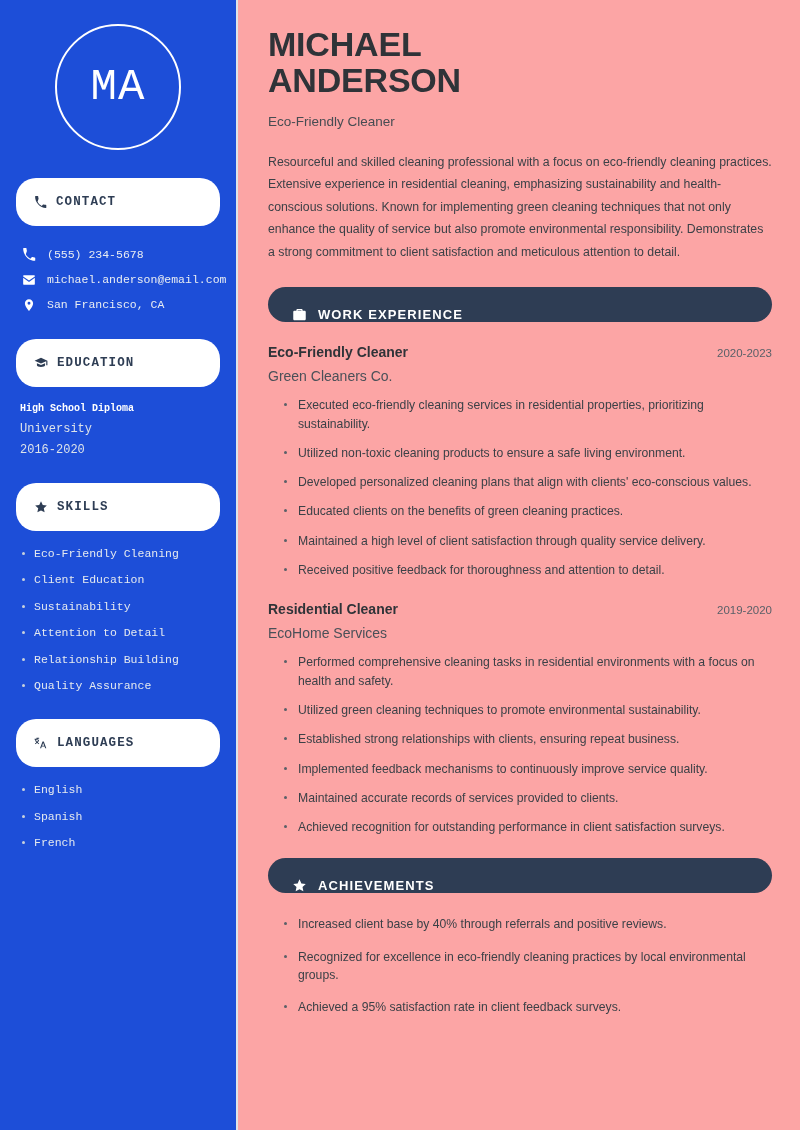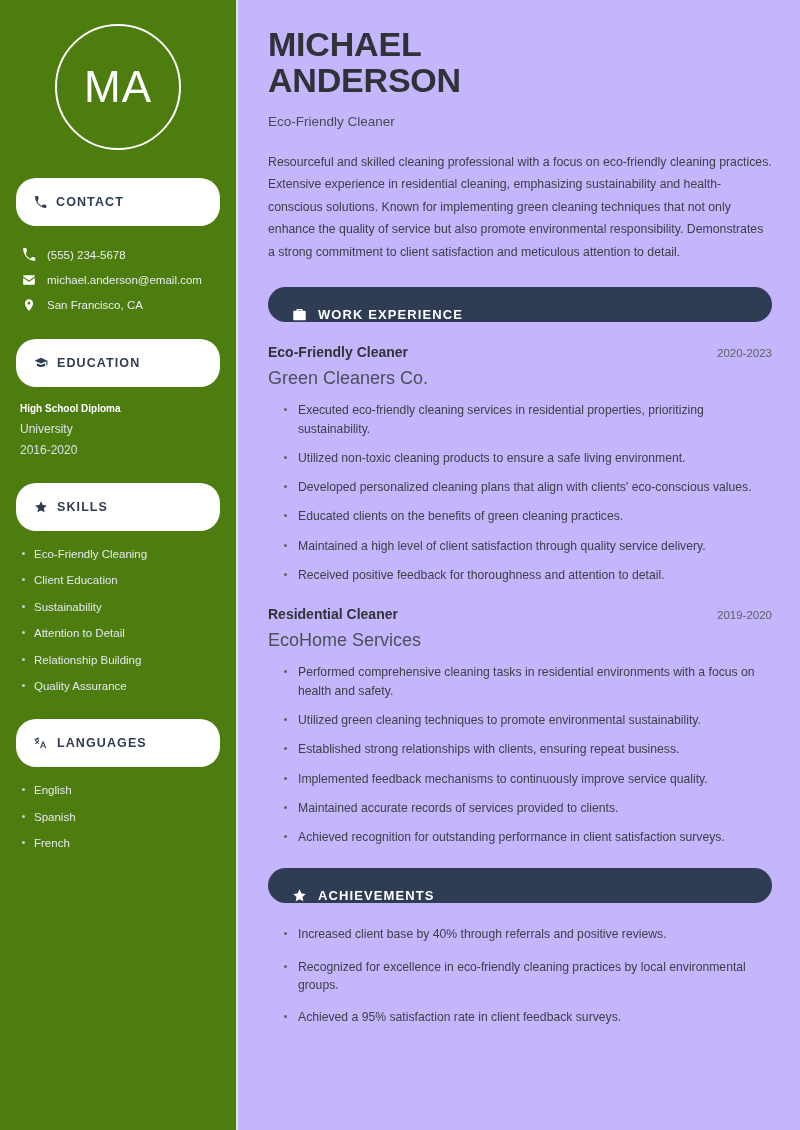--- a/index.html
+++ b/index.html
@@ -17,24 +17,25 @@
     height: 1130px;
     display: flex;
     background: #f5f6f7;
     overflow: hidden;
   }
 
   
   .sidebar {
     width: 238px;
     flex: 0 0 238px;
-    background: #4d7c0f;
+    background: #1d4ed8;
     color: #ffffff;
     padding: 0 16px;
     border-right: 2px solid #dfe3e8;
+    font-family: Liberation Mono, monospace;
   }
 
   .avatar-wrap {
     display: flex;
     justify-content: center;
     margin-top: 24px;
     margin-bottom: 28px;
   }
   .avatar {
     width: 126px;
@@ -109,21 +110,21 @@
     width: 3px;
     height: 3px;
     border-radius: 50%;
     background: #c8d1dc;
   }
 
   
   .main {
     flex: 1;
     padding: 26px 28px 0 30px;
-    background: #c4b5fd;
+    background: #fca5a5;
     min-width: 0;
   }
 
   .name {
     font-size: 34px;
     font-weight: bold;
     color: #2f3338;
     line-height: 1.07;
     letter-spacing: -0.2px;
   }
@@ -168,21 +169,21 @@
     font-size: 14px;
     font-weight: bold;
     color: #2f3338;
   }
   .job-dates {
     font-size: 11.5px;
     color: #5a6068;
     white-space: nowrap;
   }
   .job-company {
-    font-size: 18px;
+    font-size: 14px;
     color: #4a5058;
     margin-top: 8px;
     margin-bottom: 12px;
   }
 
   .bullets { list-style: none; padding-left: 14px; }
   .bullets li {
     font-size: 12.2px;
     line-height: 1.5;
     color: #3c4147;

